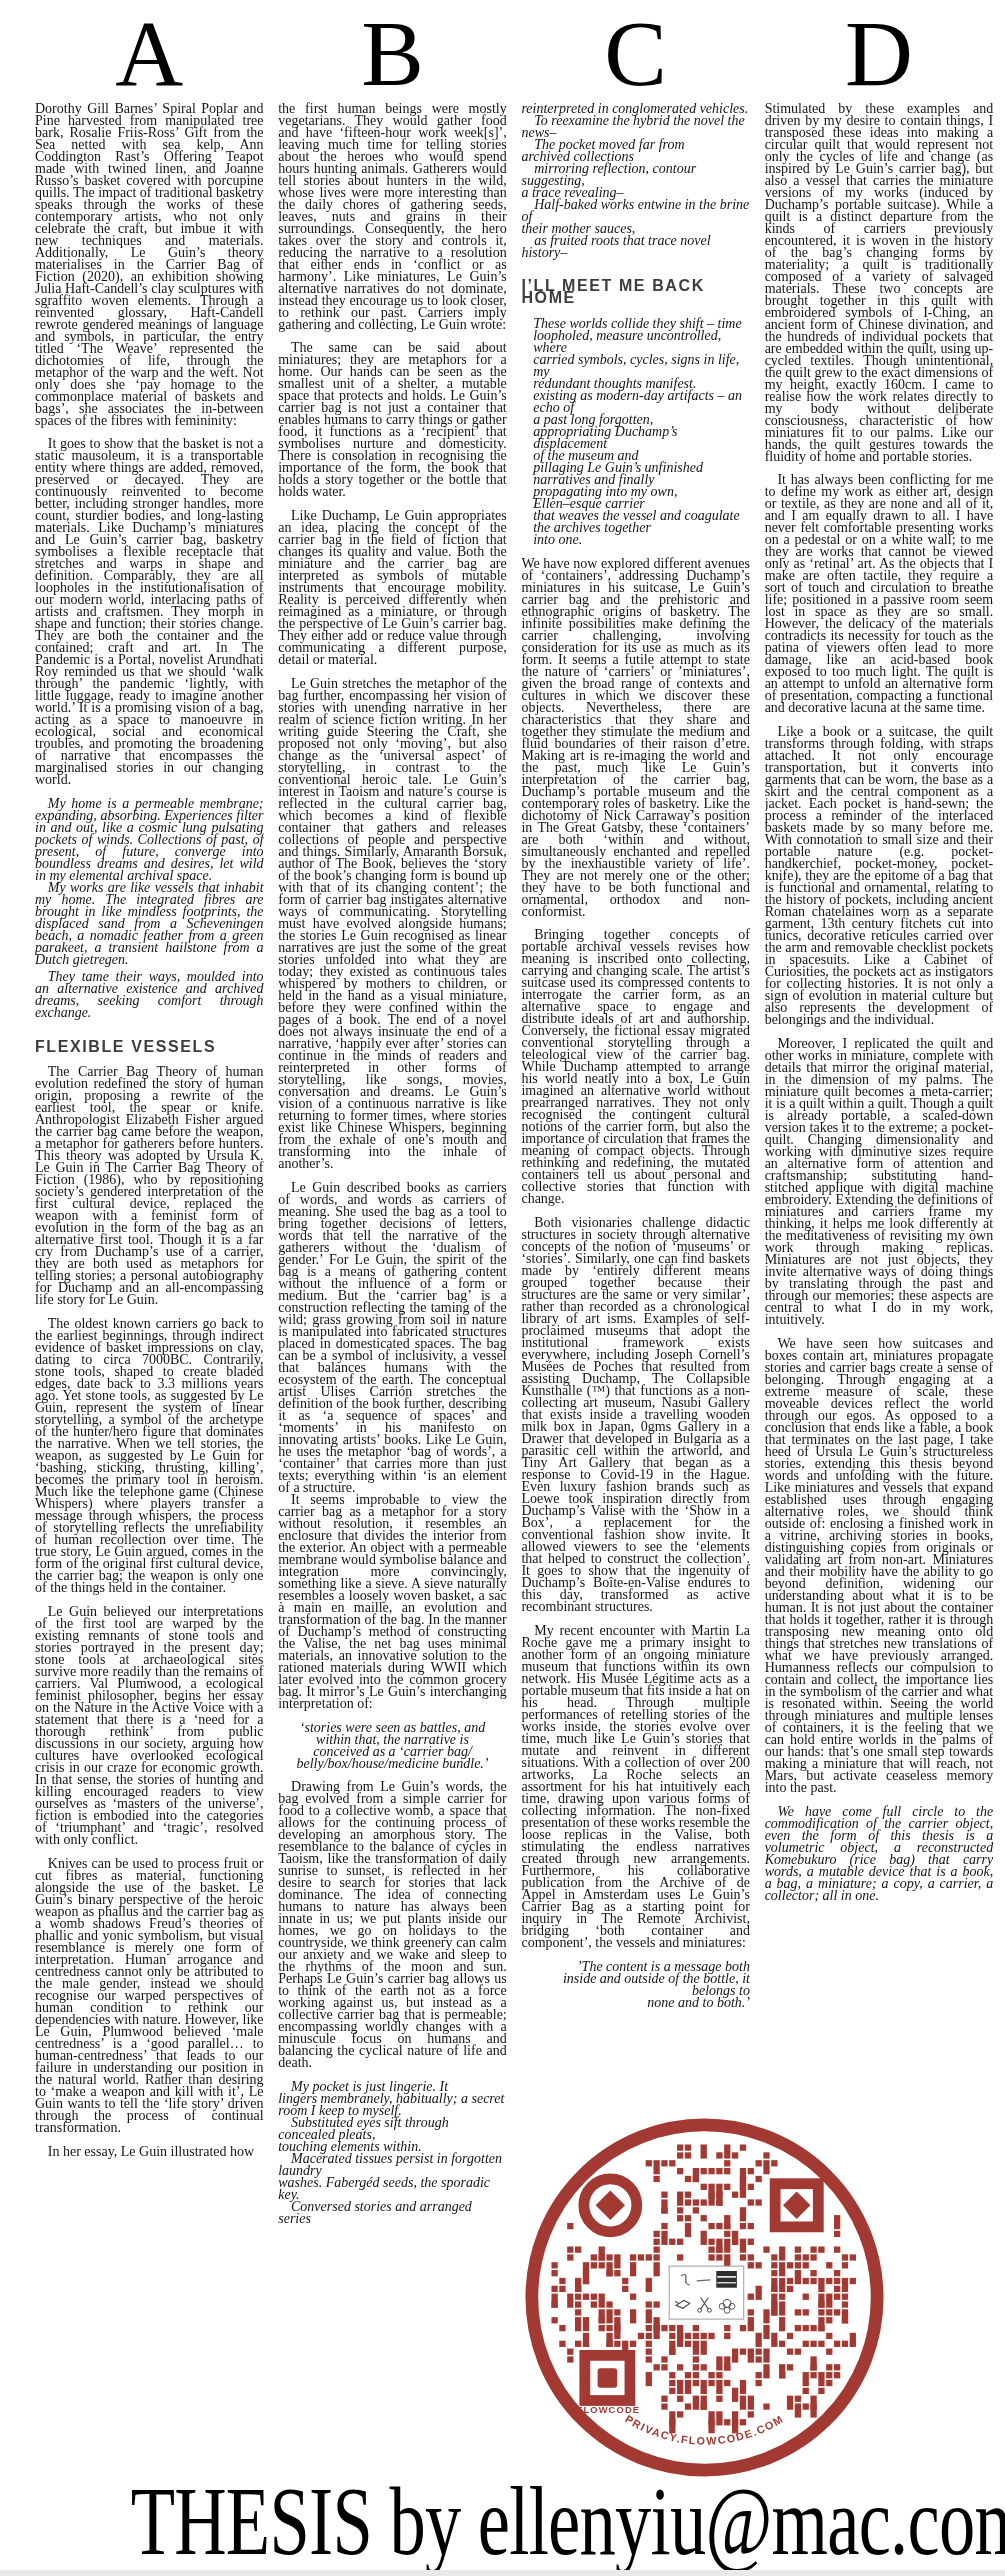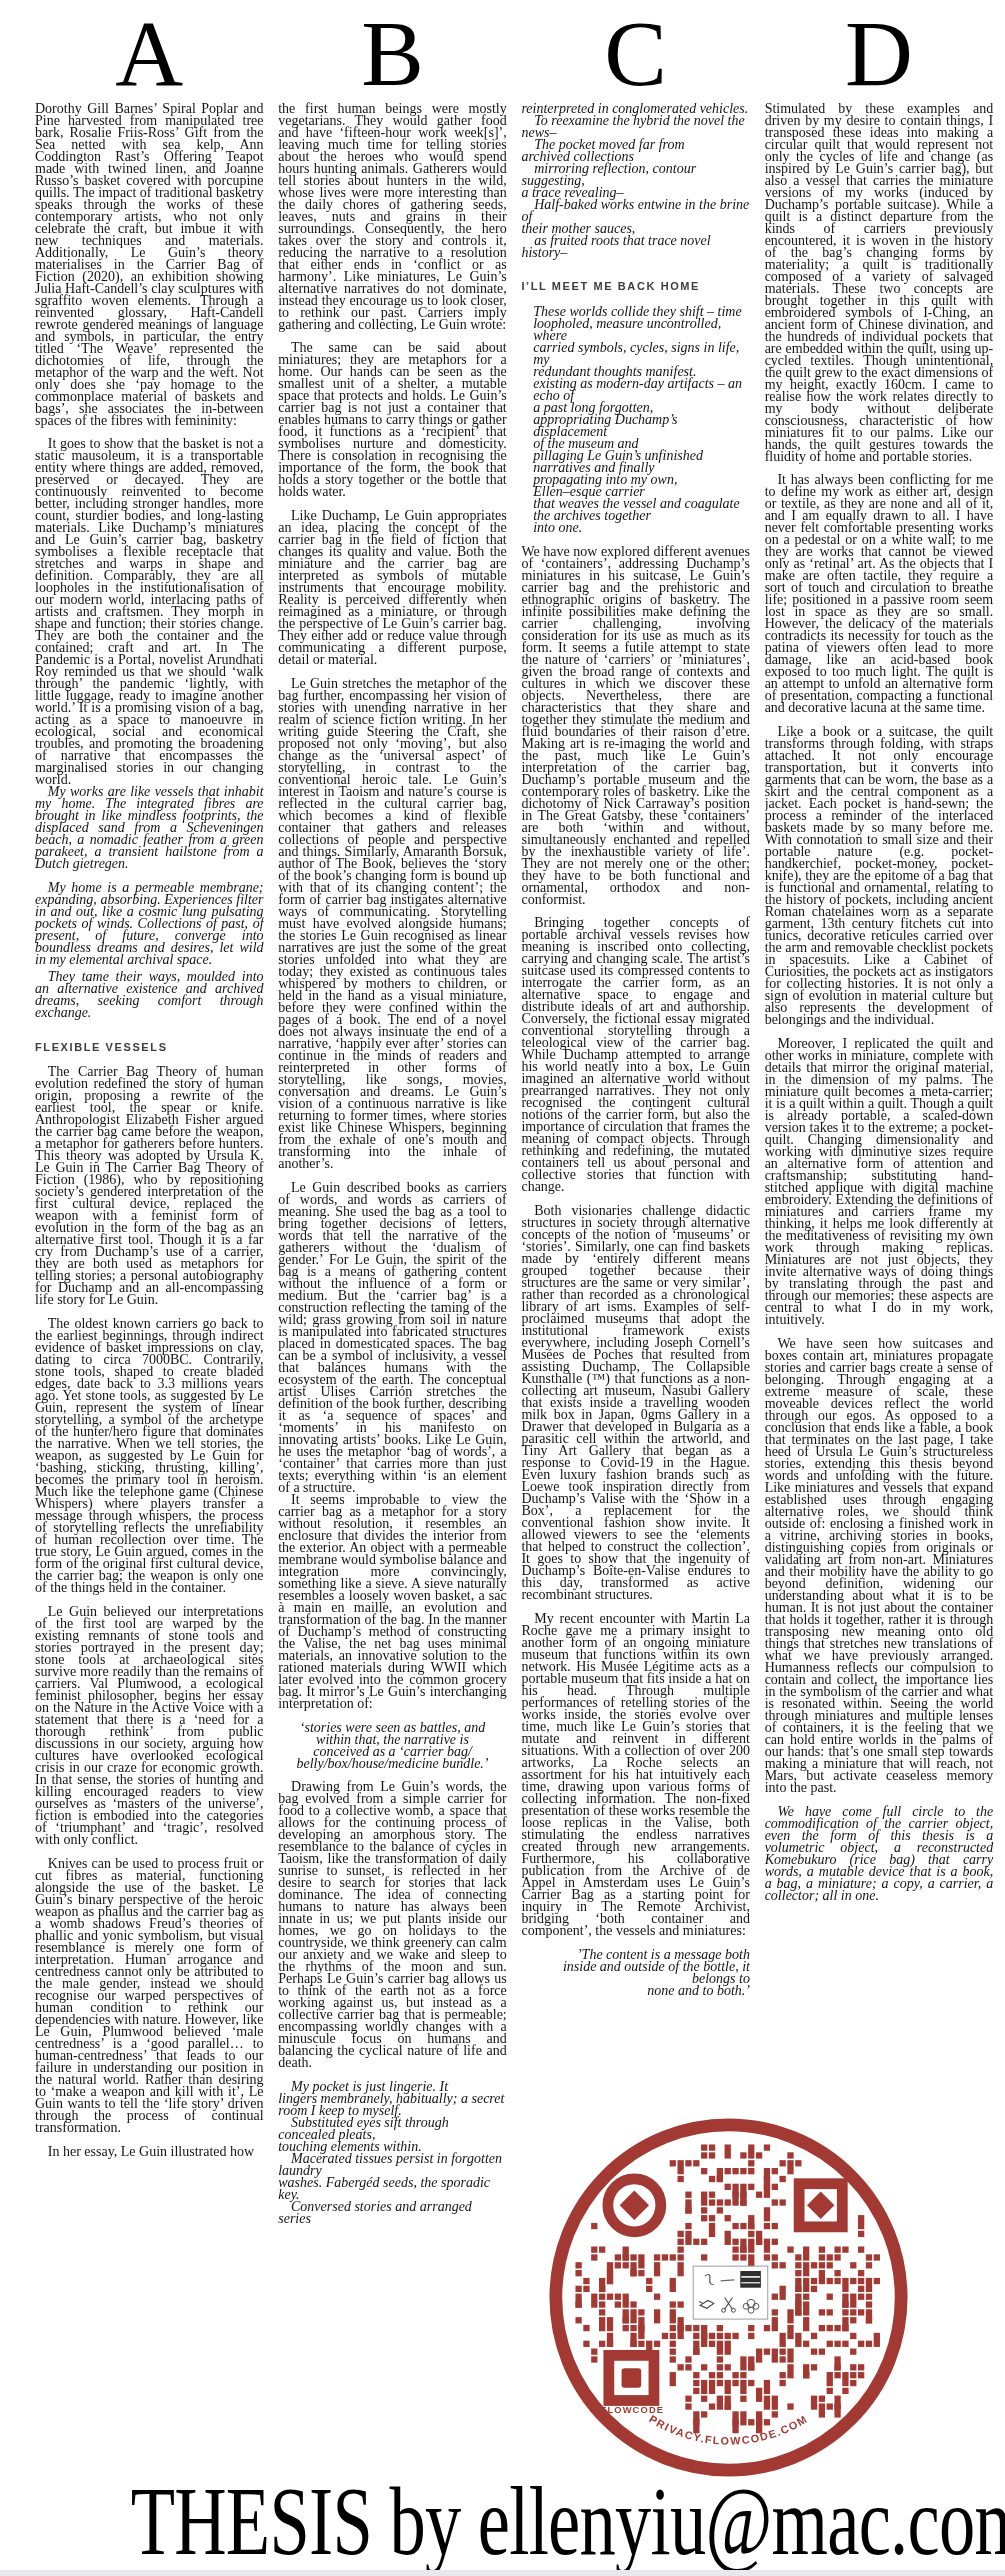--- a/index.html
+++ b/index.html
@@ -16,51 +16,51 @@
     text-align:center;font-family:"Liberation Serif",serif;
     font-size:94px;line-height:79px;height:81px;font-weight:400;
     letter-spacing:0;color:#000;margin-bottom:7.9px;
   }
   .blk{font-size:14px;line-height:12px;margin:0;}
   .blk + .blk{margin-top:11.8px;}
   .para, .para-first{text-align:justify;}
   .para{text-indent:12.8px;}
   .para-first{text-indent:0;}
   .heading{
-    font-family:"Liberation Sans",sans-serif;font-size:11px;font-weight:600;
+    font-family:"Liberation Sans",sans-serif;font-size:16px;font-weight:600;
     letter-spacing:1.6px;color:#3d3d3d;margin-top:21.6px !important;margin-bottom:13.7px;
   }
   .poem{font-style:italic;text-align:left;}
   .poem .pline{min-height:12px;}
   .poem .pline.ind{text-indent:12.8px;}
   .quote-center{font-style:italic;text-align:center;padding:0 13.7px;}
   .quote-right{font-style:italic;text-align:left;padding-left:11.8px;}
   .quote-right .pline{min-height:12px;}
   .quote-left-ind{font-style:italic;text-align:right;}
   .quote-left-ind .pline.ind{text-indent:12.8px;}
   .poem-para{font-style:italic;text-align:justify;text-indent:12.8px;}
-  .qr-wrap{position:absolute;left:548px;top:2117px;width:361px;height:361px;}
+  .qr-wrap{position:absolute;left:524px;top:2117px;width:361px;height:361px;}
   .footer{
     position:absolute;left:0;right:0;bottom:7.9px;text-align:center;white-space:nowrap;
     font-family:"Liberation Serif",serif;font-size:98px;line-height:94px;color:#000;
     transform:scaleX(0.74);transform-origin:center;letter-spacing:-1px;
   }
   .bottom-strip{position:absolute;left:0;right:0;bottom:0;height:5.9px;background:#e9e9ec;}
 </style>
 </head>
 <body>
 
 <div class="columns">
   <div class="col">
     <div class="drop-letter">A</div>
     <div>
         <div class="blk para-first">Dorothy Gill Barnes’ Spiral Poplar and Pine harvested from manipulated tree bark, Rosalie Friis-Ross’ Gift from the Sea netted with sea kelp, Ann Coddington Rast’s Offering Teapot made with twined linen, and Joanne Russo’s basket covered with porcupine quills. The impact of traditional basketry speaks through the works of these contemporary artists, who not only celebrate the craft, but imbue it with new techniques and materials. Additionally, Le Guin’s theory materialises in the Carrier Bag of Fiction (2020), an exhibition showing Julia Haft-Candell’s clay sculptures with sgraffito woven elements. Through a reinvented glossary, Haft-Candell rewrote gendered meanings of language and symbols, in particular, the entry titled ‘The Weave’ represented the dichotomies of life, through the metaphor of the warp and the weft. Not only does she ‘pay homage to the commonplace material of baskets and bags’, she associates the in-between spaces of the fibres with femininity:</div>
         <div class="blk para">It goes to show that the basket is not a static mausoleum, it is a transportable entity where things are added, removed, preserved or decayed. They are continuously reinvented to become better, including stronger handles, more count, sturdier bodies, and long-lasting materials. Like Duchamp’s miniatures and Le Guin’s carrier bag, basketry symbolises a flexible receptacle that stretches and warps in shape and definition. Comparably, they are all loopholes in the institutionalisation of our modern world, interlacing paths of artists and craftsmen. They morph in shape and function; their stories change. They are both the container and the contained; craft and art. In The Pandemic is a Portal, novelist Arundhati Roy reminded us that we should ‘walk through’ the pandemic ‘lightly, with little luggage, ready to imagine another world.’ It is a promising vision of a bag, acting as a space to manoeuvre in ecological, social and economical troubles, and promoting the broadening of narrative that encompasses the marginalised stories in our changing world.</div>
+        <div class="blk poem-para">My home is a permeable membrane; expanding, absorbing. Experiences filter in and out, like a cosmic lung pulsating pockets of winds. Collections of past, of present, of future, converge into boundless dreams and desires, let wild in my elemental archival space.</div>
         <div class="blk poem-para" style="margin-top: 0px;">My works are like vessels that inhabit my home. The integrated fibres are brought in like mindless footprints, the displaced sand from a Scheveningen beach, a nomadic feather from a green parakeet, a transient hailstone from a Dutch gietregen.</div>
-        <div class="blk poem-para">My home is a permeable membrane; expanding, absorbing. Experiences filter in and out, like a cosmic lung pulsating pockets of winds. Collections of past, of present, of future, converge into boundless dreams and desires, let wild in my elemental archival space.</div>
         <div class="blk poem-para" style="margin-top: 5px;">They tame their ways, moulded into an alternative existence and archived dreams, seeking comfort through exchange.</div>
         <div class="blk heading">FLEXIBLE VESSELS</div>
         <div class="blk para">The Carrier Bag Theory of human evolution redefined the story of human origin, proposing a rewrite of the earliest tool, the spear or knife. Anthropologist Elizabeth Fisher argued the carrier bag came before the weapon, a metaphor for gatherers before hunters. This theory was adopted by Ursula K. Le Guin in The Carrier Bag Theory of Fiction (1986), who by repositioning society’s gendered interpretation of the first cultural device, replaced the weapon with a feminist form of evolution in the form of the bag as an alternative first tool. Though it is a far cry from Duchamp’s use of a carrier, they are both used as metaphors for telling stories; a personal autobiography for Duchamp and an all-encompassing life story for Le Guin.</div>
         <div class="blk para">The oldest known carriers go back to the earliest beginnings, through indirect evidence of basket impressions on clay, dating to circa 7000BC. Contrarily, stone tools, shaped to create bladed edges, date back to 3.3 millions years ago. Yet stone tools, as suggested by Le Guin, represent the system of linear storytelling, a symbol of the archetype of the hunter/hero figure that dominates the narrative. When we tell stories, the weapon, as suggested by Le Guin for ‘bashing, sticking, thrusting, killing’, becomes the primary tool in heroism. Much like the telephone game (Chinese Whispers) where players transfer a message through whispers, the process of storytelling reflects the unreliability of human recollection over time. The true story, Le Guin argued, comes in the form of the original first cultural device, the carrier bag; the weapon is only one of the things held in the container.</div>
         <div class="blk para">Le Guin believed our interpretations of the first tool are warped by the existing remnants of stone tools and stories portrayed in the present day; stone tools at archaeological sites survive more readily than the remains of carriers. Val Plumwood, a ecological feminist philosopher, begins her essay on the Nature in the Active Voice with a statement that there is a ‘need for a thorough rethink’ from public discussions in our society, arguing how cultures have overlooked ecological crisis in our craze for economic growth. In that sense, the stories of hunting and killing encouraged readers to view ourselves as ‘masters of the universe’, fiction is embodied into the categories of ‘triumphant’ and ‘tragic’, resolved with only conflict.</div>
         <div class="blk para">Knives can be used to process fruit or cut fibres as material, functioning alongside the use of the basket. Le Guin’s binary perspective of the heroic weapon as phallus and the carrier bag as a womb shadows Freud’s theories of phallic and yonic symbolism, but visual resemblance is merely one form of interpretation. Human arrogance and centredness cannot only be attributed to the male gender, instead we should recognise our warped perspectives of human condition to rethink our dependencies with nature. However, like Le Guin, Plumwood believed ‘male centredness’ is a ‘good parallel… to human-centredness’ that leads to our failure in understanding our position in the natural world. Rather than desiring to ‘make a weapon and kill with it’, Le Guin wants to tell the ‘life story’ driven through the process of continual transformation.</div>
         <div class="blk para">In her essay, Le Guin illustrated how</div>
       </div>
   </div>
   <div class="col">

